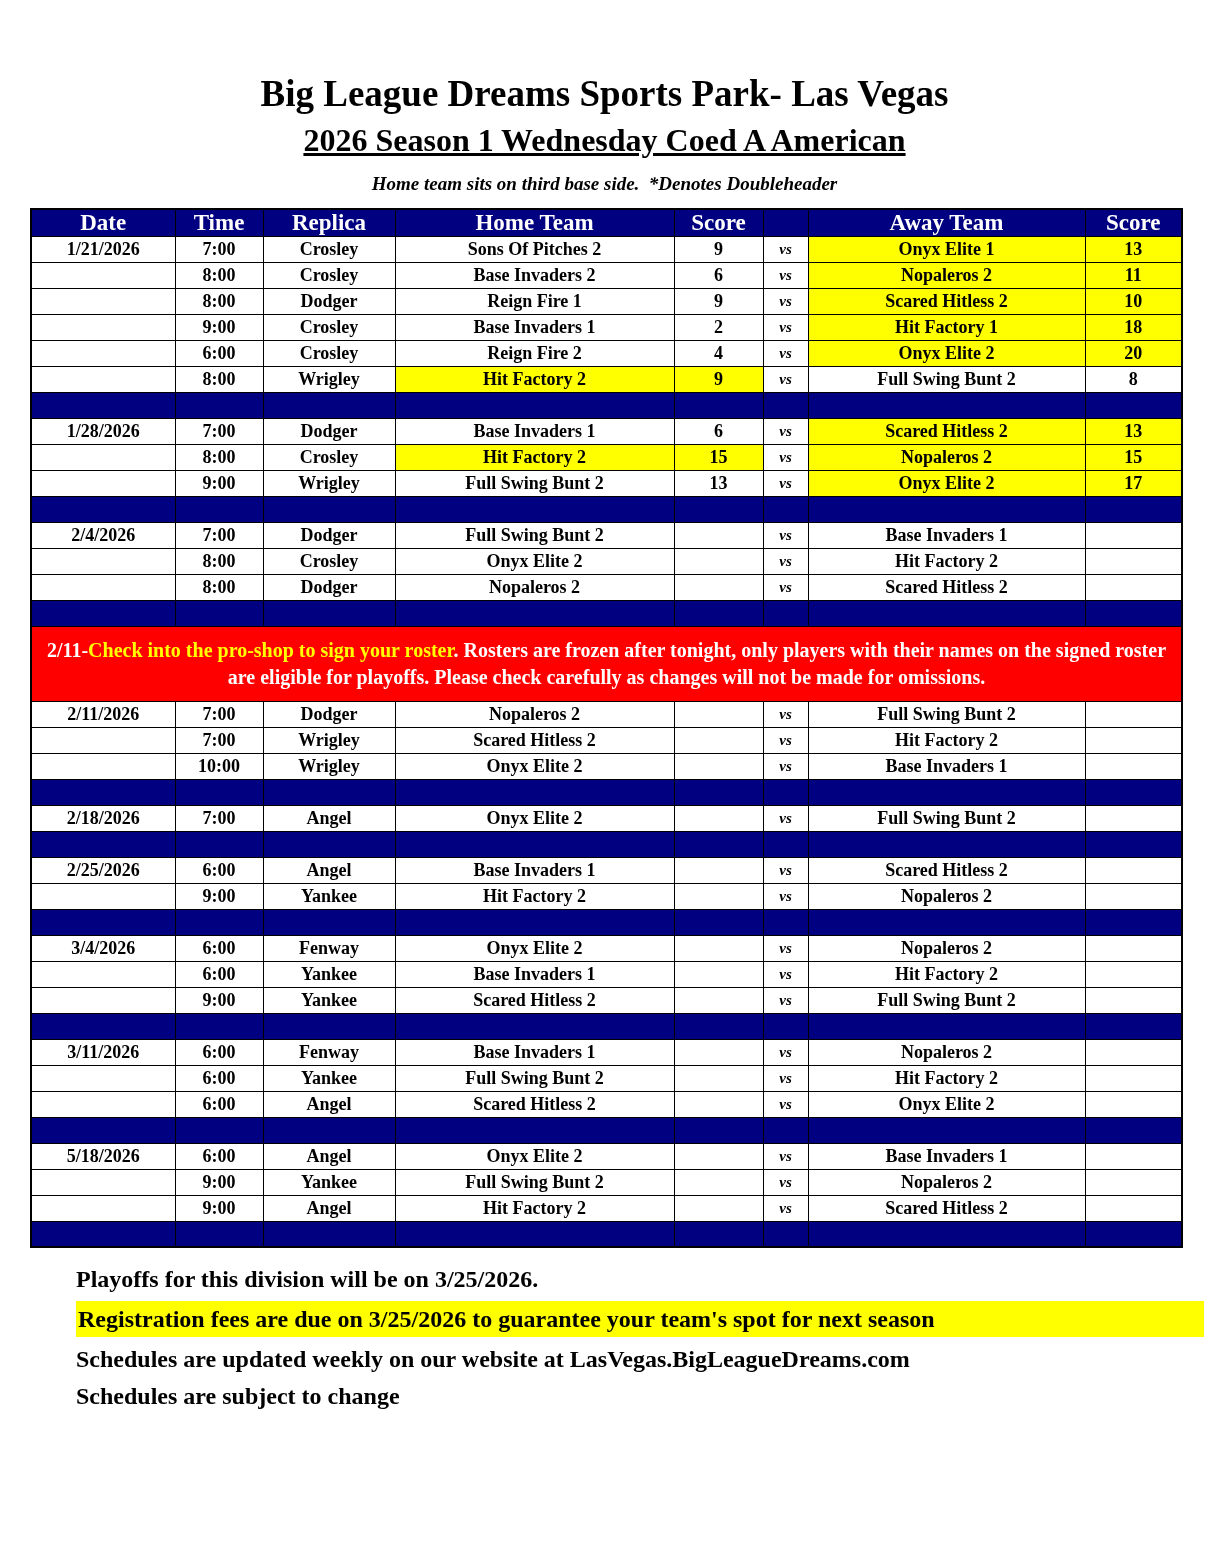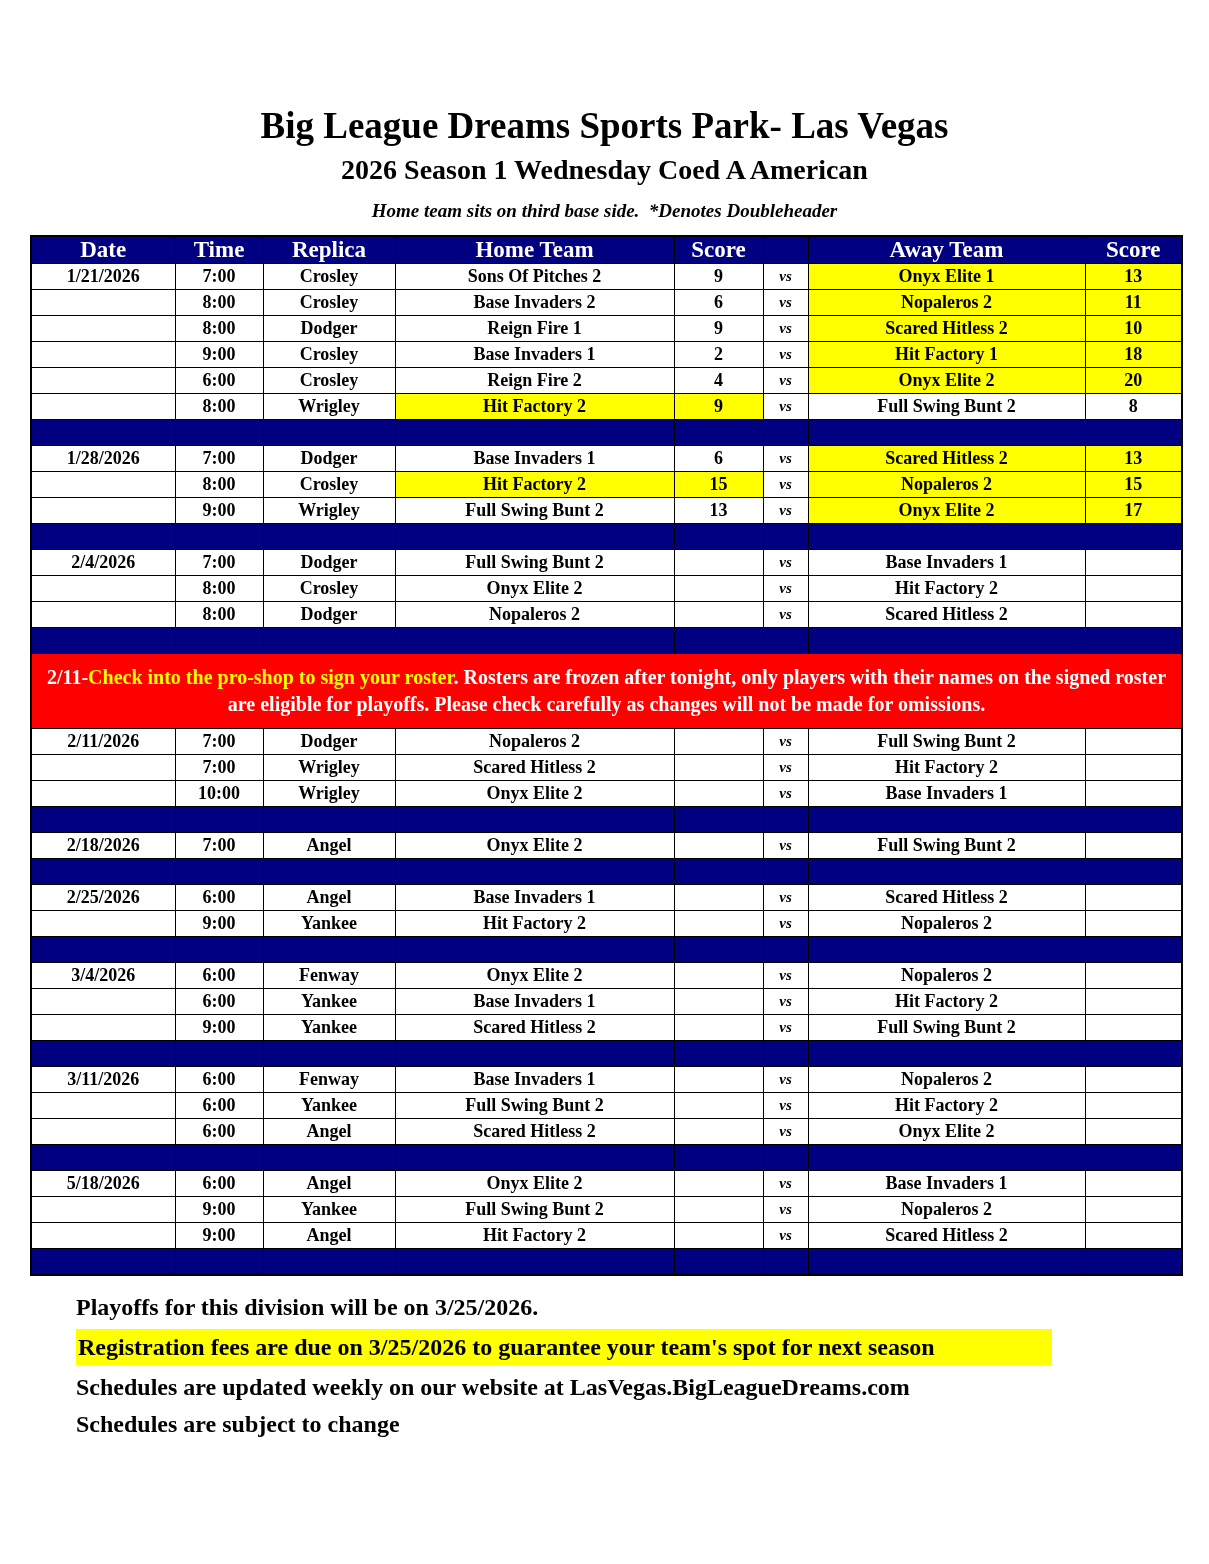--- a/index.html
+++ b/index.html
@@ -7,23 +7,23 @@
     --yellow:#FFFF00;
     --red:#FF0000;
   }
   *{box-sizing:border-box;}
   html,body{margin:0;padding:0;}
   body{
     width:1209px;height:1564px;background:#ffffff;color:#000;
     font-family:"Liberation Serif", serif;font-weight:bold;
     position:relative;overflow:hidden;
   }
-  .header{ text-align:center; padding-top:106px; }
+  .header{ text-align:center; padding-top:74px; }
   .title{ font-size:37px; line-height:1.1; }
-  .subtitle{ font-size:28px; margin-top:8px; line-height:1.1; }
+  .subtitle{ font-size:32px; margin-top:8px; line-height:1.1;text-decoration:underline; }
   .note{ font-size:19px; font-style:italic; margin-top:16px; line-height:1.1; white-space:pre; }
 
   table.schedule{
     border-collapse:collapse; table-layout:fixed;
     width:1151px; margin:13px 0 0 30px;
     border:2px solid #000;
   }
   .schedule th, .schedule td{
     border:1px solid #000; padding:0 2px; text-align:center;
     overflow:hidden; white-space:nowrap;
@@ -36,21 +36,21 @@
   td.hl{ background:var(--yellow); }
   td.vs-cell{ font-style:italic; font-size:15px; }
   tr.banner td{
     background:var(--red); color:#fff; font-size:20px; height:56px;
     white-space:normal; line-height:1.35; padding:10px 10px;
   }
   tr.banner .banner-hl{ color:var(--yellow); }
 
   .footer{ margin:16px 0 0 30px; font-size:24px; }
   .footer .line{ margin-bottom:7px; line-height:1.25;margin-left:46px; }
-  .footer .line.hl{ background:var(--yellow); width:976px; padding:3px 0 3px 2px; }
+  .footer .line.hl{ background:var(--yellow); width:1128px; padding:3px 0 3px 2px; }
 </style>
 </head>
 <body>
 
 <div class="header">
   <div class="title">Big League Dreams Sports Park- Las Vegas</div>
   <div class="subtitle">2026 Season 1 Wednesday Coed A American</div>
   <div class="note">Home team sits on third base side.  *Denotes Doubleheader</div>
 </div>
 

